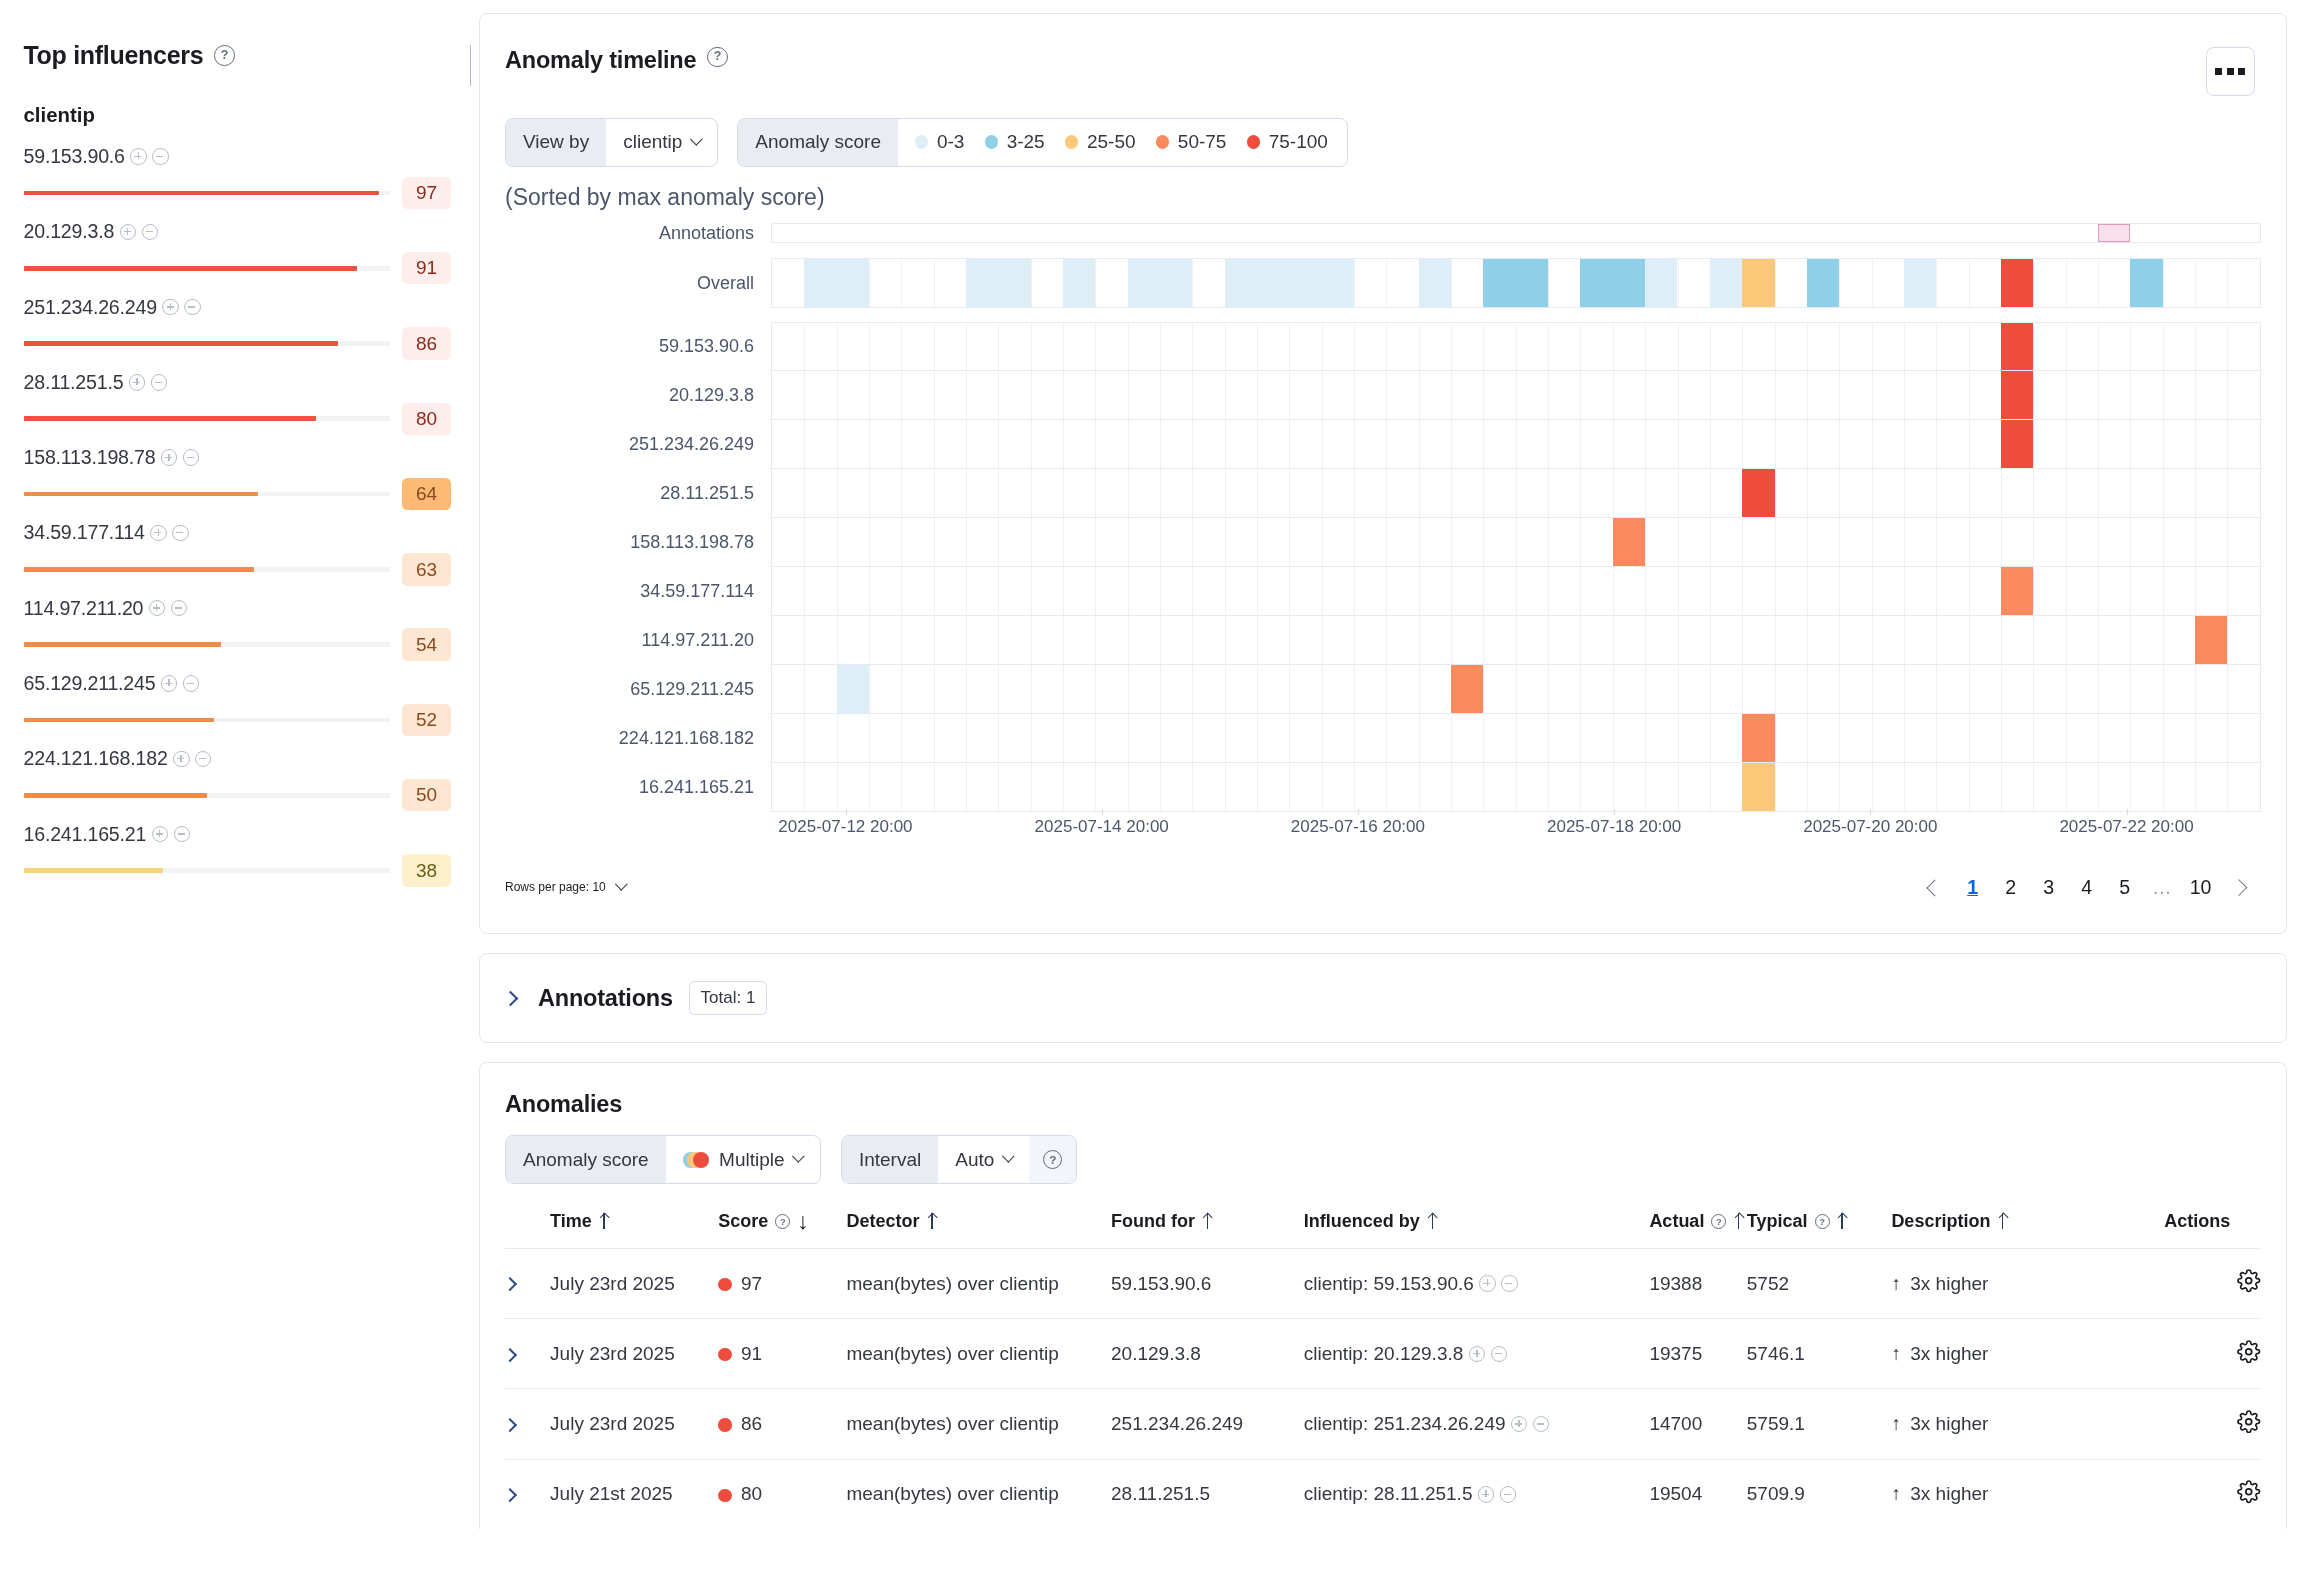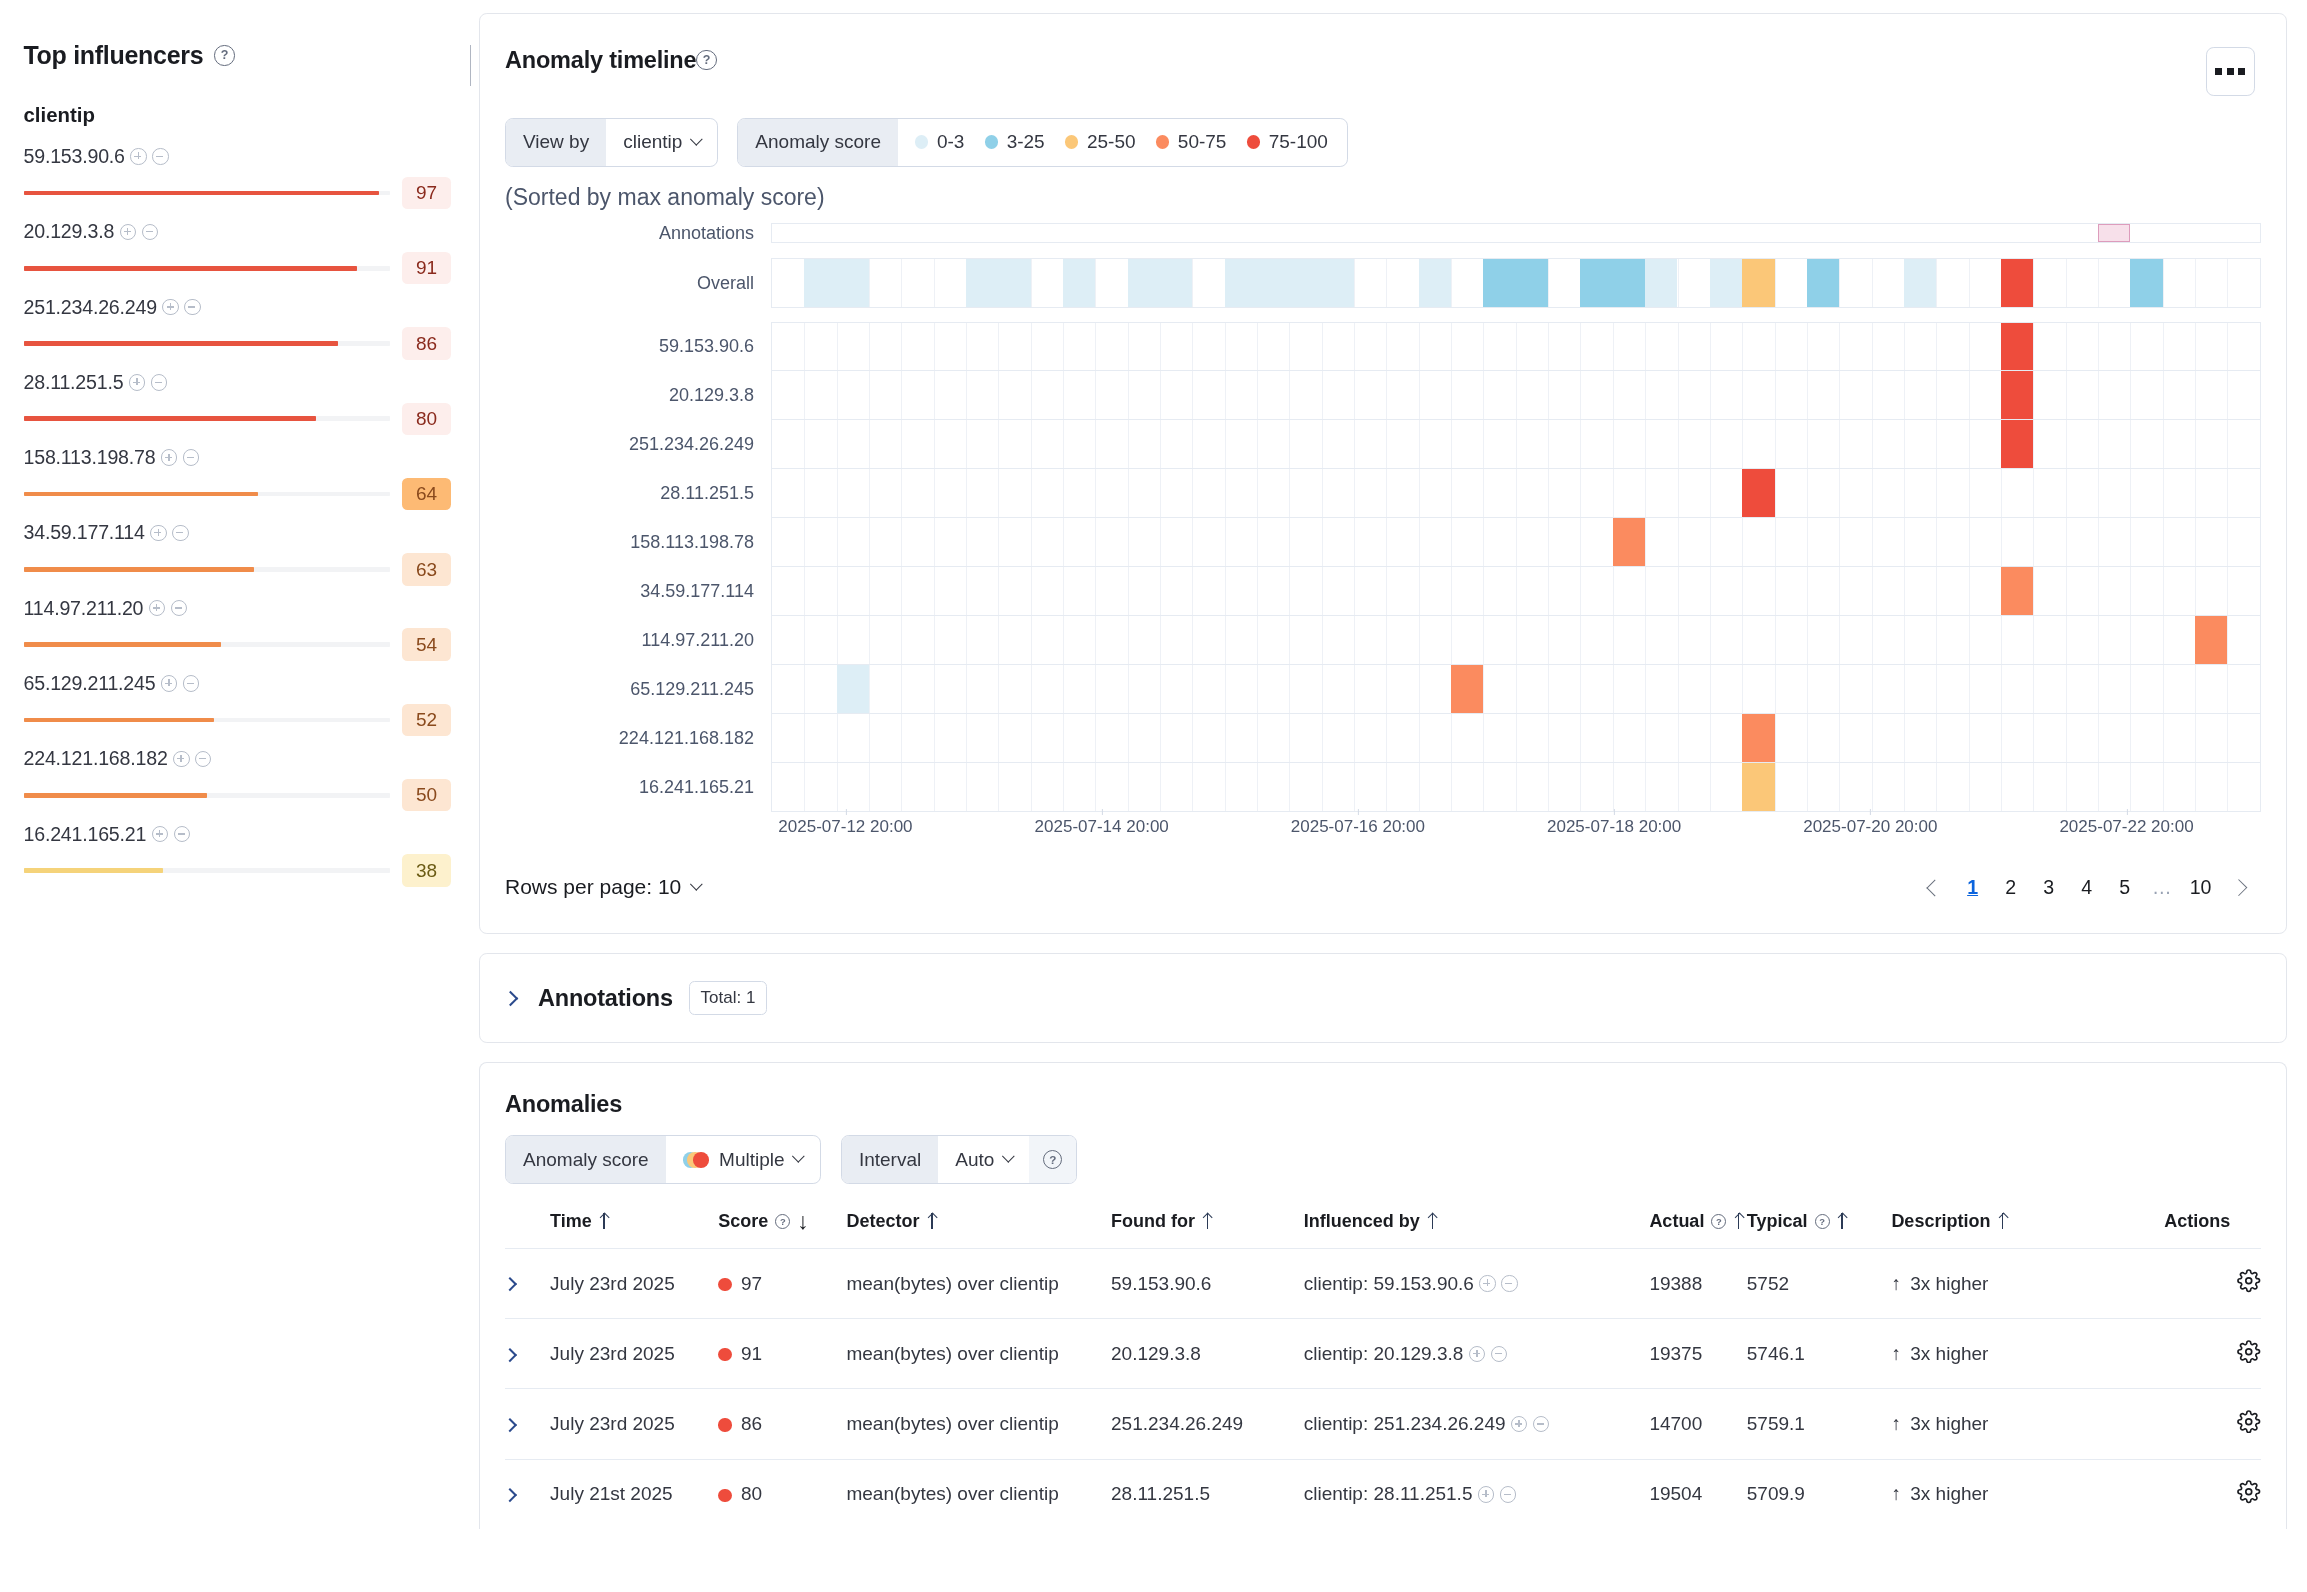--- a/index.html
+++ b/index.html
@@ -61,21 +61,21 @@
   }
   .resize-handle span { display:block; width:1.3px; height:20.4px; background:#b0b6c2; float:left; margin-right:1.6px;}
 
   .card {
     border: 0.8px solid #e3e6ec; border-radius: 7.8px; background:#fff;
     margin-bottom: 19px; position: relative;
   }
 
   
   .tl-head { display:flex; align-items:flex-start; justify-content:space-between; padding: 33px 31px 0 25px; }
-  .tl-title-row { display:flex; align-items:center; }
+  .tl-title-row { display:flex; align-items:flex-start; gap:11px; }
   .tl-title { font-size: 23.5px; font-weight:700; letter-spacing:-0.2px; }
   .more-btn {
     width: 49px; height: 49px; border:0.8px solid #d3dae6; border-radius:7.8px; background:#fff;
     display:flex; align-items:center; justify-content:center; gap:4.7px; cursor:pointer;
   }
   .more-btn i { width: 7px; height: 7px; background:#1a1c21; display:block; }
 
   .controls { display:flex; align-items:center; gap:19px; padding: 22px 25px 0 25px; }
   .ctrl-group {
     display:flex; align-items:stretch; border:0.8px solid #d3dae6; border-radius:7.8px; overflow:hidden;
@@ -117,21 +117,21 @@
   .cell { position:absolute; top:0; bottom:0; }
   .gridline { position:absolute; top:0; bottom:0; width:0.8px; background:#eef1f6; }
 
   .axis { display:flex; margin-top: 4.7px; }
   .axis-spacer { width: 266px; flex:0 0 266px; }
   .axis-ticks { flex:1 1 auto; position:relative; height: 36px; }
   .tick { position:absolute; top:0; font-size:17px; color:#4c566b; transform: translateX(-50%); white-space:nowrap; }
   .tick::before { content:""; position:absolute; left:50%; top:-7.8px; width:0.8px; height:6.3px; background:#d3dae6; }
 
   .tl-foot { display:flex; align-items:center; justify-content:space-between; padding: 15.7px 28px 27px 25px; }
-  .rows-per-page { display:flex; align-items:center; gap:11px; font-size:21px; color:#1a1c21; cursor:pointer; }
+  .rows-per-page { display:flex; align-items:center; gap:11px; font-size:12px; color:#1a1c21; cursor:pointer; }
   .pager { display:flex; align-items:center; gap:0; }
   .pg {
     min-width: 38px; height:38px; display:flex; align-items:center; justify-content:center;
     font-size:19.6px; color:#1a1c21; cursor:pointer; padding: 0 7.8px;
   }
   .pg.active { color:#0b64dd; font-weight:700; text-decoration:underline; }
   .pg.dots { color:#98a2b3; letter-spacing:1.6px; }
   .arrow-l, .arrow-r {
     width:11.7px; height:11.7px; border-left:1.9px solid #69707d; border-bottom:1.9px solid #69707d;
   }

